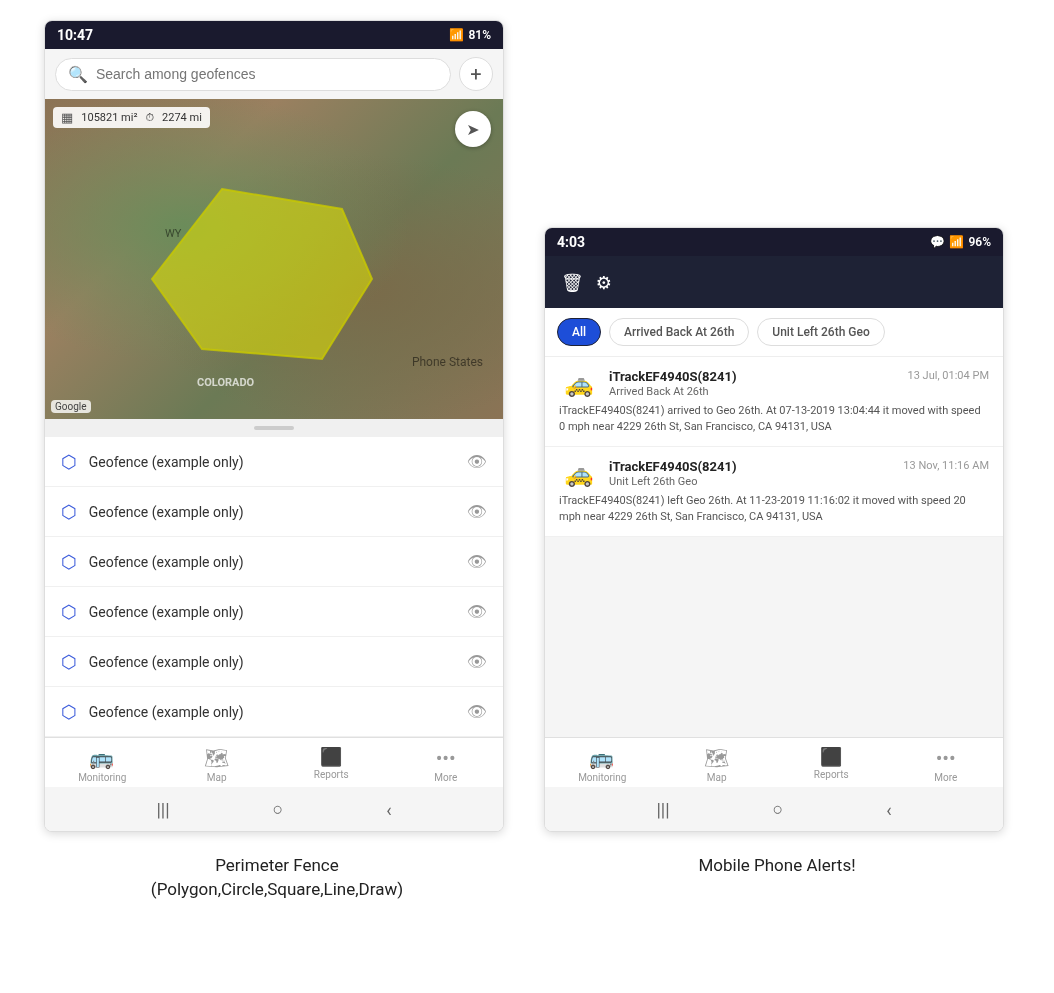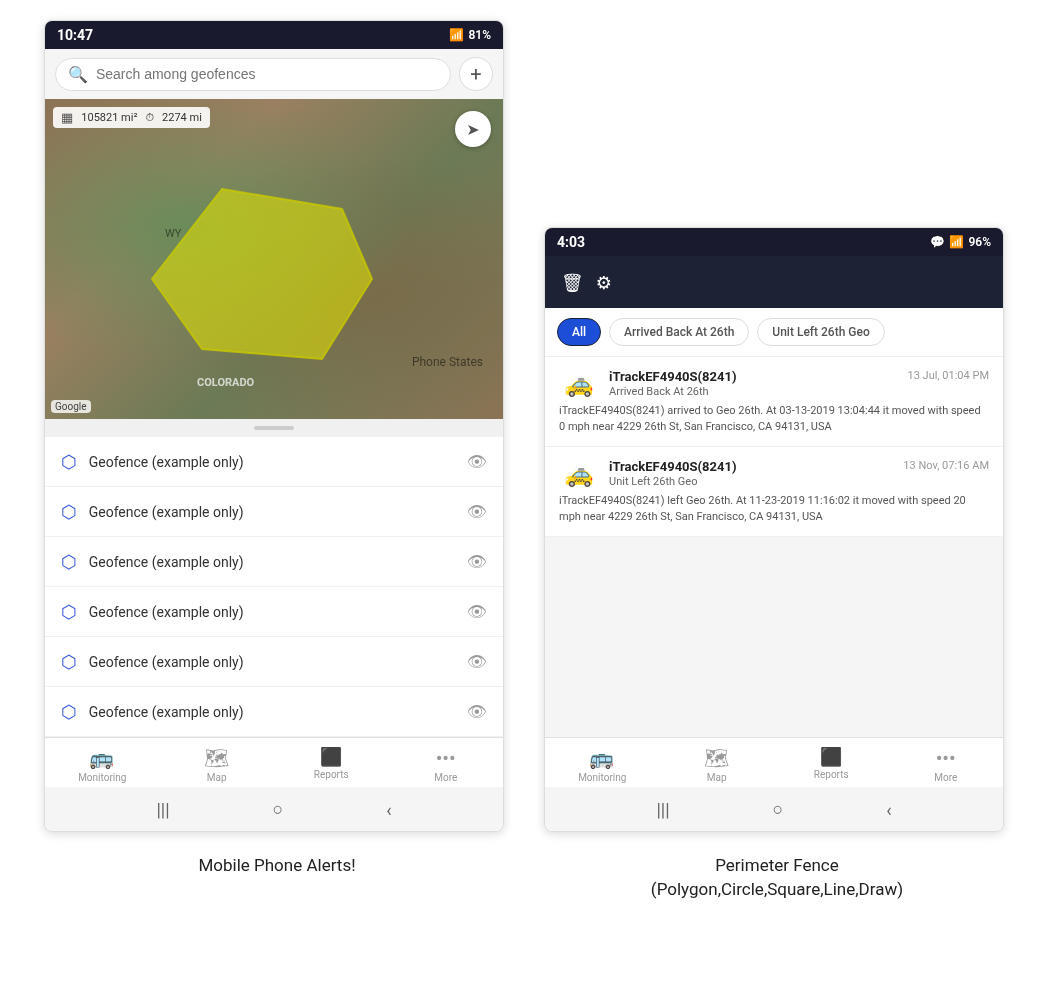--- a/index.html
+++ b/index.html
@@ -473,32 +473,32 @@
             <span class="car-emoji">🚕</span>
           </div>
           <div class="notif-info">
             <div class="notif-name-time">
               <span class="notif-name">iTrackEF4940S(8241)</span>
               <span class="notif-time">13 Jul, 01:04 PM</span>
             </div>
             <div class="notif-subtitle">Arrived Back At 26th</div>
           </div>
         </div>
-        <div class="notif-body">iTrackEF4940S(8241) arrived to Geo 26th.   At 03-13-2019 13:04:44 it moved with speed 0 mph near 4229 26th St, San Francisco, CA 94131, USA</div>
+        <div class="notif-body">iTrackEF4940S(8241) arrived to Geo 26th.   At 07-13-2019 13:04:44 it moved with speed 0 mph near 4229 26th St, San Francisco, CA 94131, USA</div>
       </div>
 
       <div class="notif-item">
         <div class="notif-top">
           <div class="car-icon">
             <span class="car-emoji">🚕</span>
           </div>
           <div class="notif-info">
             <div class="notif-name-time">
               <span class="notif-name">iTrackEF4940S(8241)</span>
-              <span class="notif-time">13 Nov, 07:16 AM</span>
+              <span class="notif-time">13 Nov, 11:16 AM</span>
             </div>
             <div class="notif-subtitle">Unit Left 26th Geo</div>
           </div>
         </div>
         <div class="notif-body">iTrackEF4940S(8241) left Geo 26th.   At 11-23-2019 11:16:02 it moved with speed 20 mph near 4229 26th St, San Francisco, CA 94131, USA</div>
       </div>
 
       <div class="notif-empty"></div>
     </div>
 
@@ -524,18 +524,18 @@
     <div class="android-nav">
       <span>|||</span>
       <span>○</span>
       <span>‹</span>
     </div>
   </div>
 </div>
 
 <div class="captions-row">
   <div class="caption">
+    <span>Perimeter Fence<br>(Polygon,Circle,Square,Line,Draw)</span>
+  </div>
+  <div class="caption">
     <span>Mobile Phone Alerts!</span>
   </div>
-  <div class="caption">
-    <span>Perimeter Fence<br>(Polygon,Circle,Square,Line,Draw)</span>
-  </div>
 </div>
 
 </body></html>

